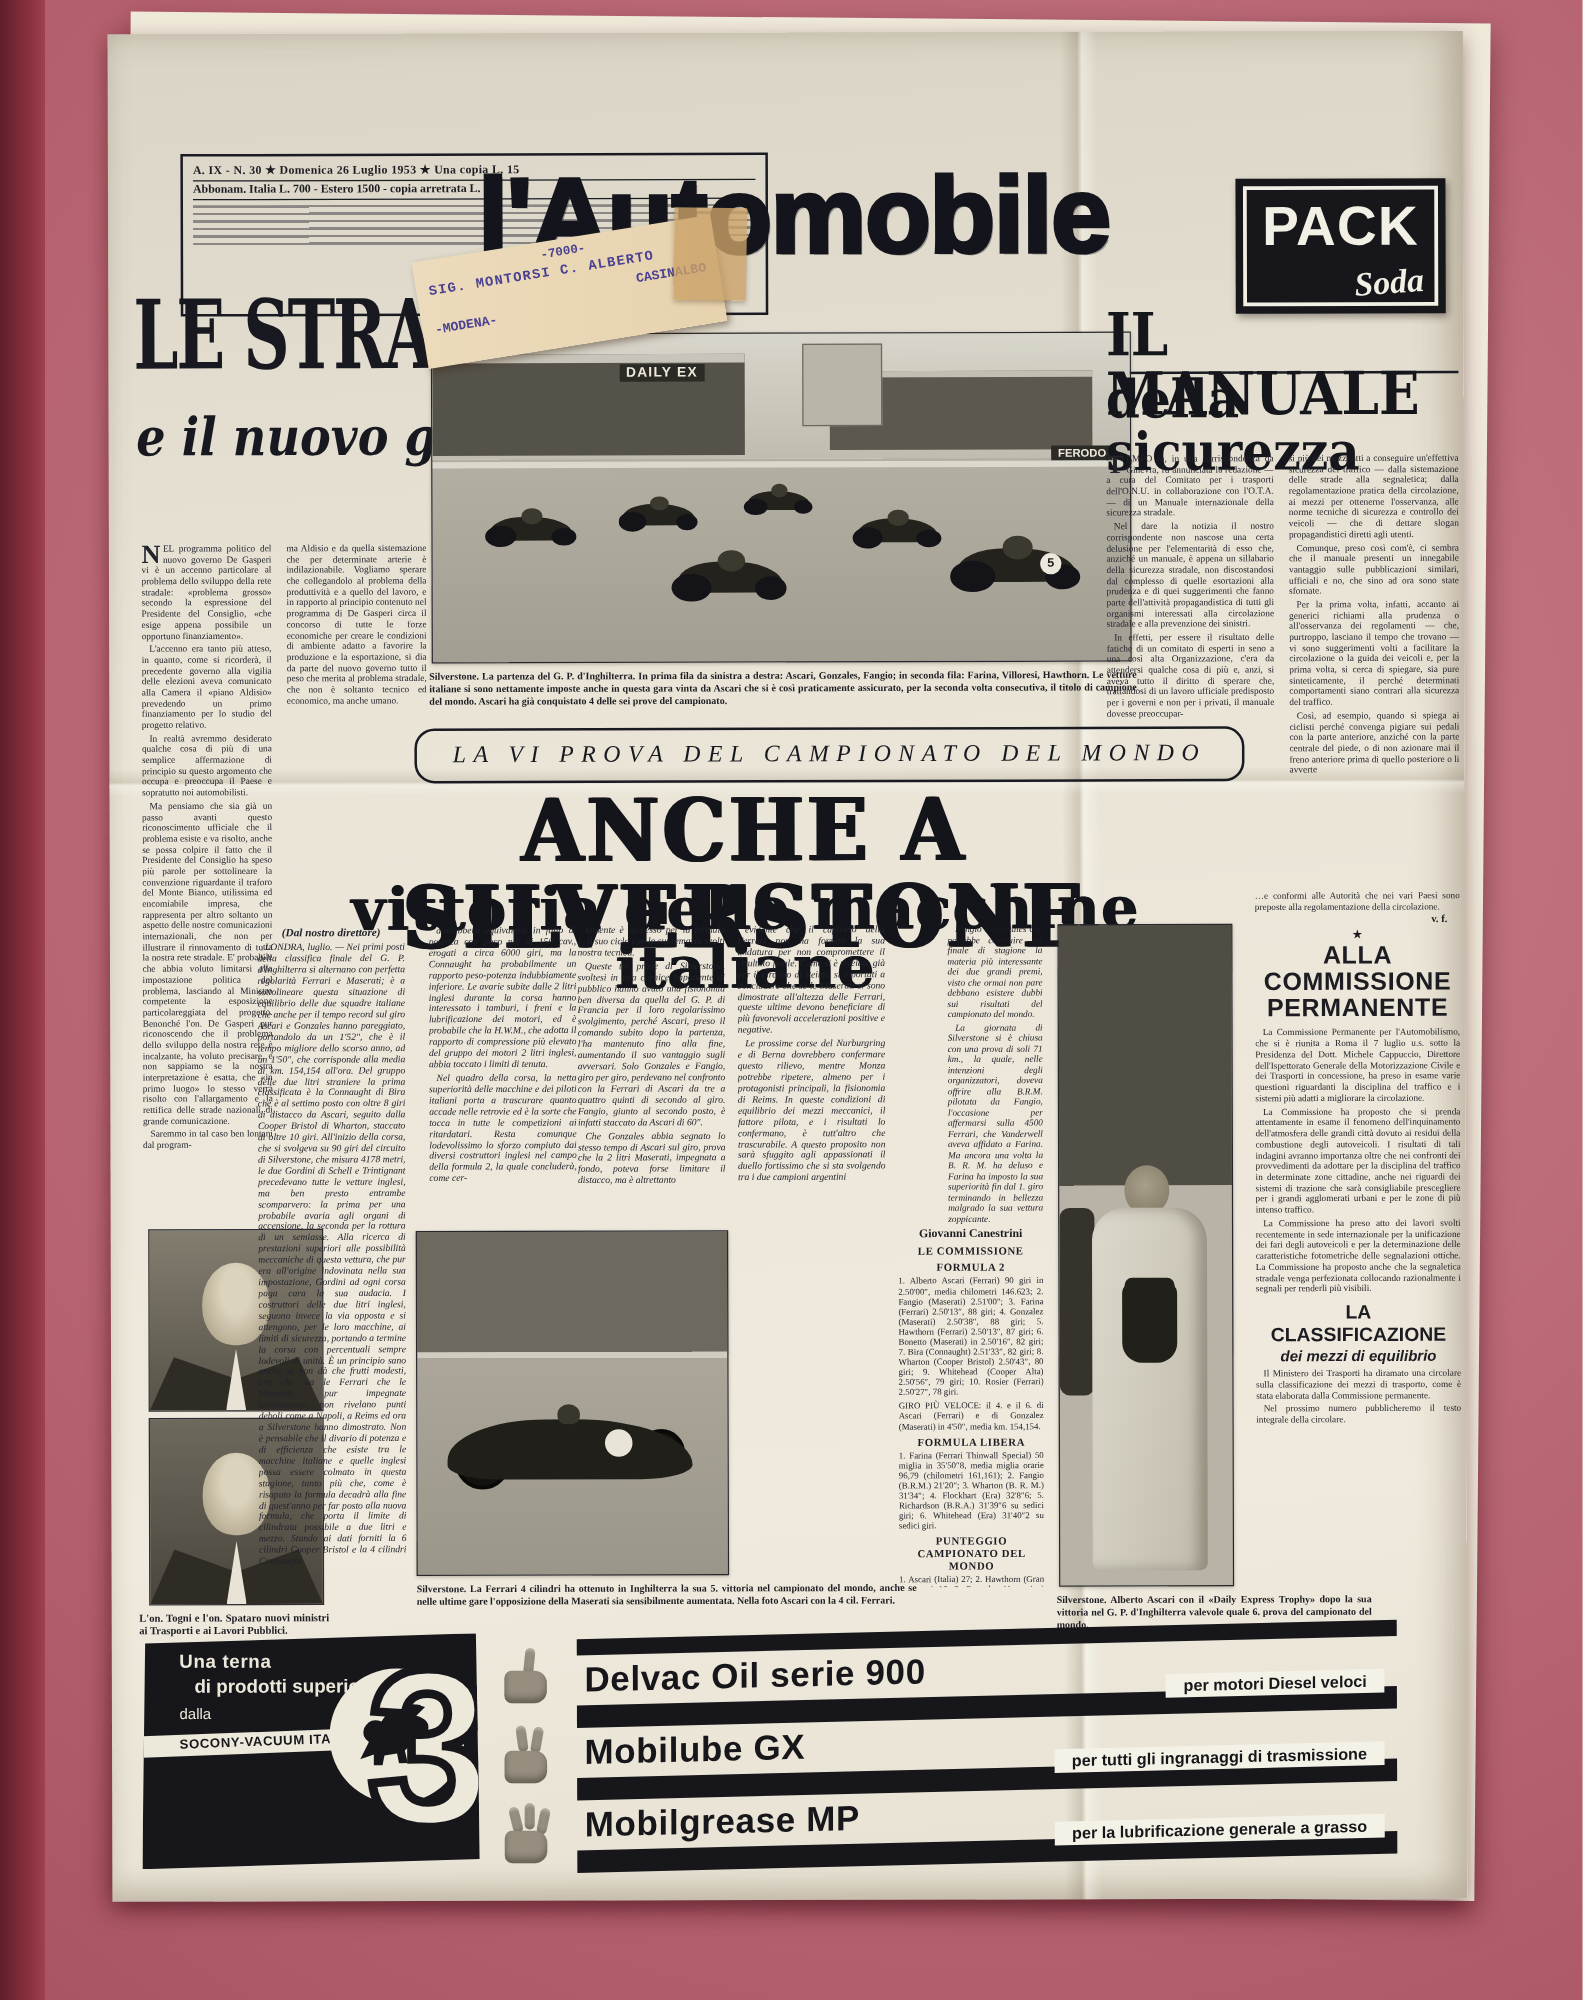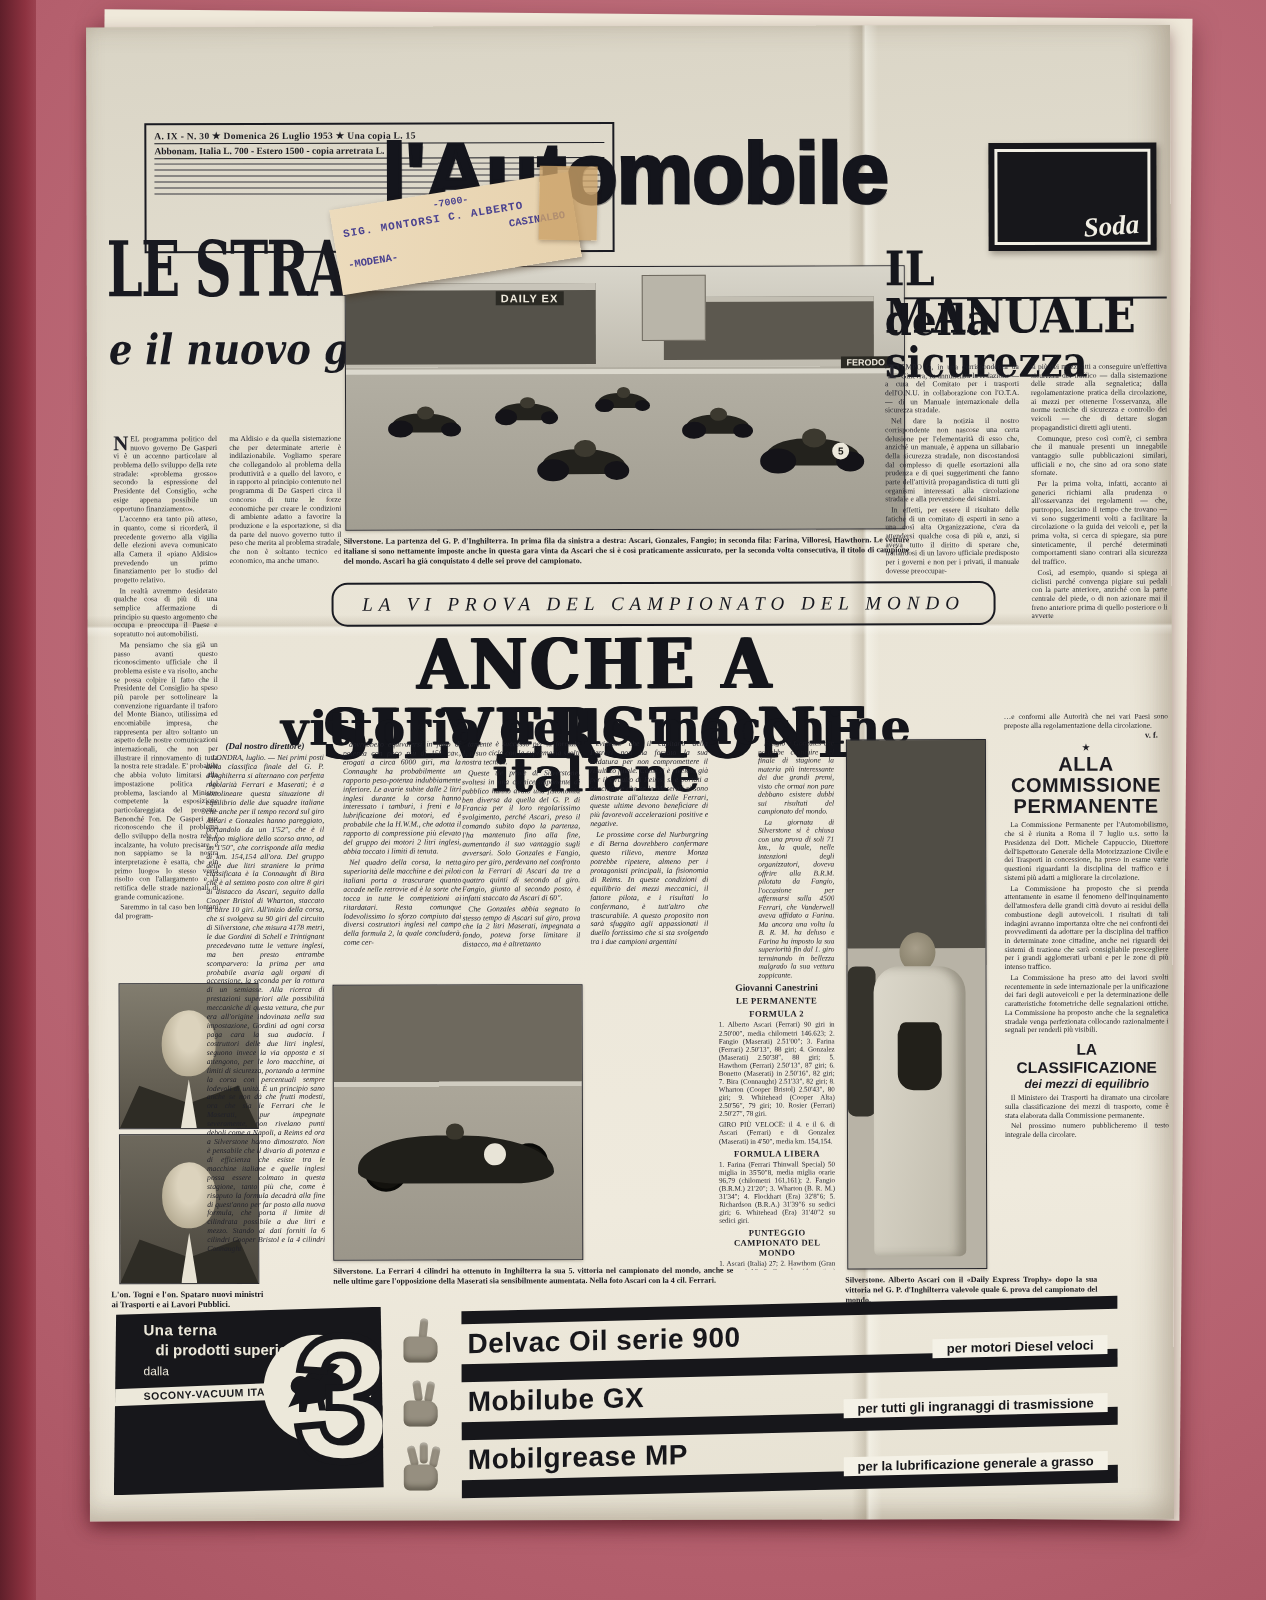--- a/index.html
+++ b/index.html
@@ -202,20 +202,21 @@
     <div class="l4">Abbonam. Italia L. 700 - Estero 1500 - copia arretrata L. 30</div>
     <div class="fineprint"></div>
   </div>
 
   <div class="abs mast-title">l'Automobile</div>
   <div class="abs mast-sub">DEGLI AUTOMOBILISTI</div>
   <div class="abs mast-rule"></div>
 
   <div class="abs pack">
     <div class="pack-inner">
+      <div class="pack-word">PACK</div>
       <div class="pack-soda">Soda</div>
     </div>
   </div>
 
   <div class="abs sticker">
     <div class="s1">-7000-</div>
     <div class="s2">SIG. MONTORSI C. ALBERTO</div>
     <div class="s3">CASINALBO</div>
     <div class="s4">-MODENA-</div>
     <div class="tape"></div>
@@ -303,21 +304,21 @@
       <p>evidente che il capitano della Ferrari non ha forzato la sua andatura per non compromettere il risultato finale. Come si è rivelato già per il circuito di Reims, si è portati a concludere che se le Maserati si sono dimostrate all'altezza delle Ferrari, queste ultime devono beneficiare di più favorevoli accelerazioni positive e negative.</p>
       <p>Le prossime corse del Nurburgring e di Berna dovrebbero confermare questo rilievo, mentre Monza potrebbe ripetere, almeno per i protagonisti principali, la fisionomia di Reims. In queste condizioni di equilibrio dei mezzi meccanici, il fattore pilota, e i risultati lo confermano, è tutt'altro che trascurabile. A questo proposito non sarà sfuggito agli appassionati il duello fortissimo che si sta svolgendo tra i due campioni argentini</p>
     </div>
 
   <div class="abs c5">
     <div class="mcol-part">
         <p>Fangio e Gonzales che potrebbe costituire nel finale di stagione la materia più interessante dei due grandi premi, visto che ormai non pare debbano esistere dubbi sui risultati del campionato del mondo.</p>
         <p>La giornata di Silverstone si è chiusa con una prova di soli 71 km., la quale, nelle intenzioni degli organizzatori, doveva offrire alla B.R.M. pilotata da Fangio, l'occasione per affermarsi sulla 4500 Ferrari, che Vanderwell aveva affidato a Farina. Ma ancora una volta la B. R. M. ha deluso e Farina ha imposto la sua superiorità fin dal 1. giro terminando in bellezza malgrado la sua vettura zoppicante.</p>
       </div>
     <div class="sig">Giovanni Canestrini</div>
-    <div class="subhead">LE PERMANENTE</div>
+    <div class="subhead">LE COMMISSIONE</div>
     <div class="subhead">FORMULA 2</div>
     <div class="results">1. Alberto Ascari (Ferrari) 90 giri in 2.50'00″, media chilometri 146.623; 2. Fangio (Maserati) 2.51'00″; 3. Farina (Ferrari) 2.50'13″, 88 giri; 4. Gonzalez (Maserati) 2.50'38″, 88 giri; 5. Hawthorn (Ferrari) 2.50'13″, 87 giri; 6. Bonetto (Maserati) in 2.50'16″, 82 giri; 7. Bira (Connaught) 2.51'33″, 82 giri; 8. Wharton (Cooper Bristol) 2.50'43″, 80 giri; 9. Whitehead (Cooper Alta) 2.50'56″, 79 giri; 10. Rosier (Ferrari) 2.50'27″, 78 giri.</div>
     <div class="results" style="margin-top:3px;">GIRO PIÙ VELOCE: il 4. e il 6. di Ascari (Ferrari) e di Gonzalez (Maserati) in 4'50″, media km. 154,154.</div>
     <div class="subhead">FORMULA LIBERA</div>
     <div class="results">1. Farina (Ferrari Thinwall Special) 50 miglia in 35'50″8, media miglia orarie 96,79 (chilometri 161,161); 2. Fangio (B.R.M.) 21'20″; 3. Wharton (B. R. M.) 31'34″; 4. Flockhart (Era) 32'8″6; 5. Richardson (B.R.A.) 31'39″6 su sedici giri; 6. Whitehead (Era) 31'40″2 su sedici giri.</div>
     <div class="subhead">PUNTEGGIO CAMPIONATO DEL MONDO</div>
     <div class="results">1. Ascari (Italia) 27; 2. Hawthorn (Gran Bretagna) 16; 3. Gonzales (Argentina) 14½; 4. Villoresi (Italia) 13; 5. Fangio (Argentina) 12½; 6. Farina (Italia) 12; 7. Vukovich (Stati Uniti) 9; 8. Cross (Stati Uniti) 6; 9. De Graffenried (Svizzera) 5; 10. Marimon (Argentina) 4; 11. Bonetto (Italia), Carter (Stati Uniti), Galvez (Argentina), Hanks (Stati Uniti), McGrath (Stati Uniti) e Trintignant (Francia) 2; 17. Agabashian (Stati Uniti) e Russo (Stati Uniti) 1½.</div>
   </div>
 
   <div class="photo ferrari">

